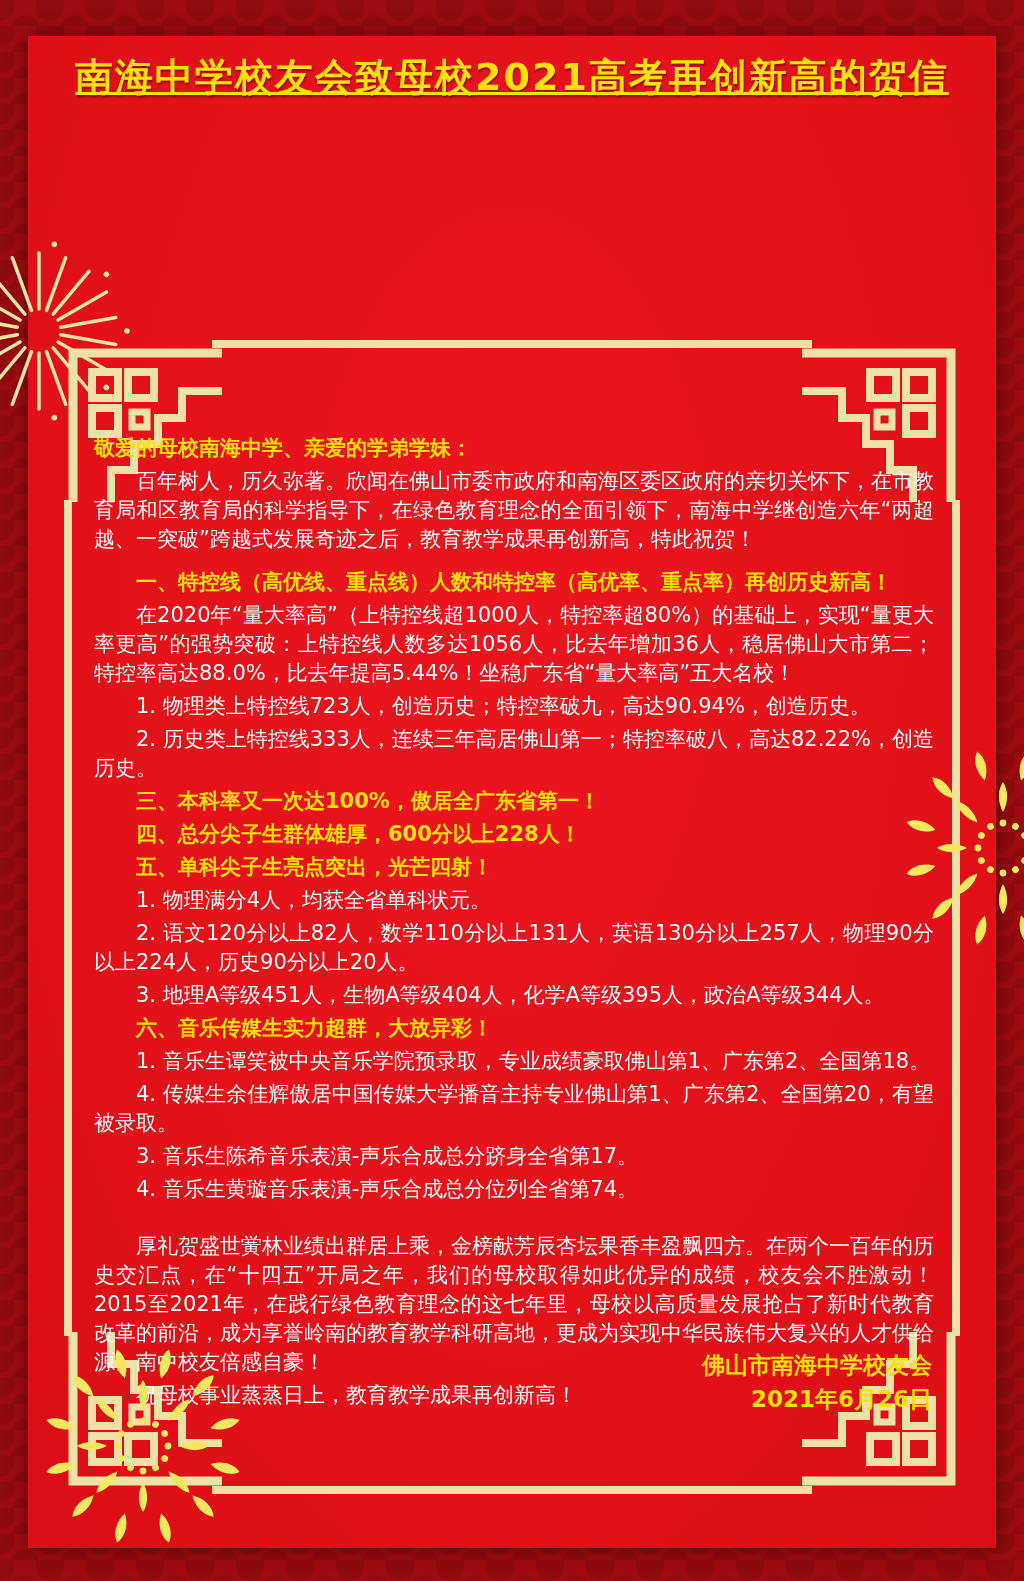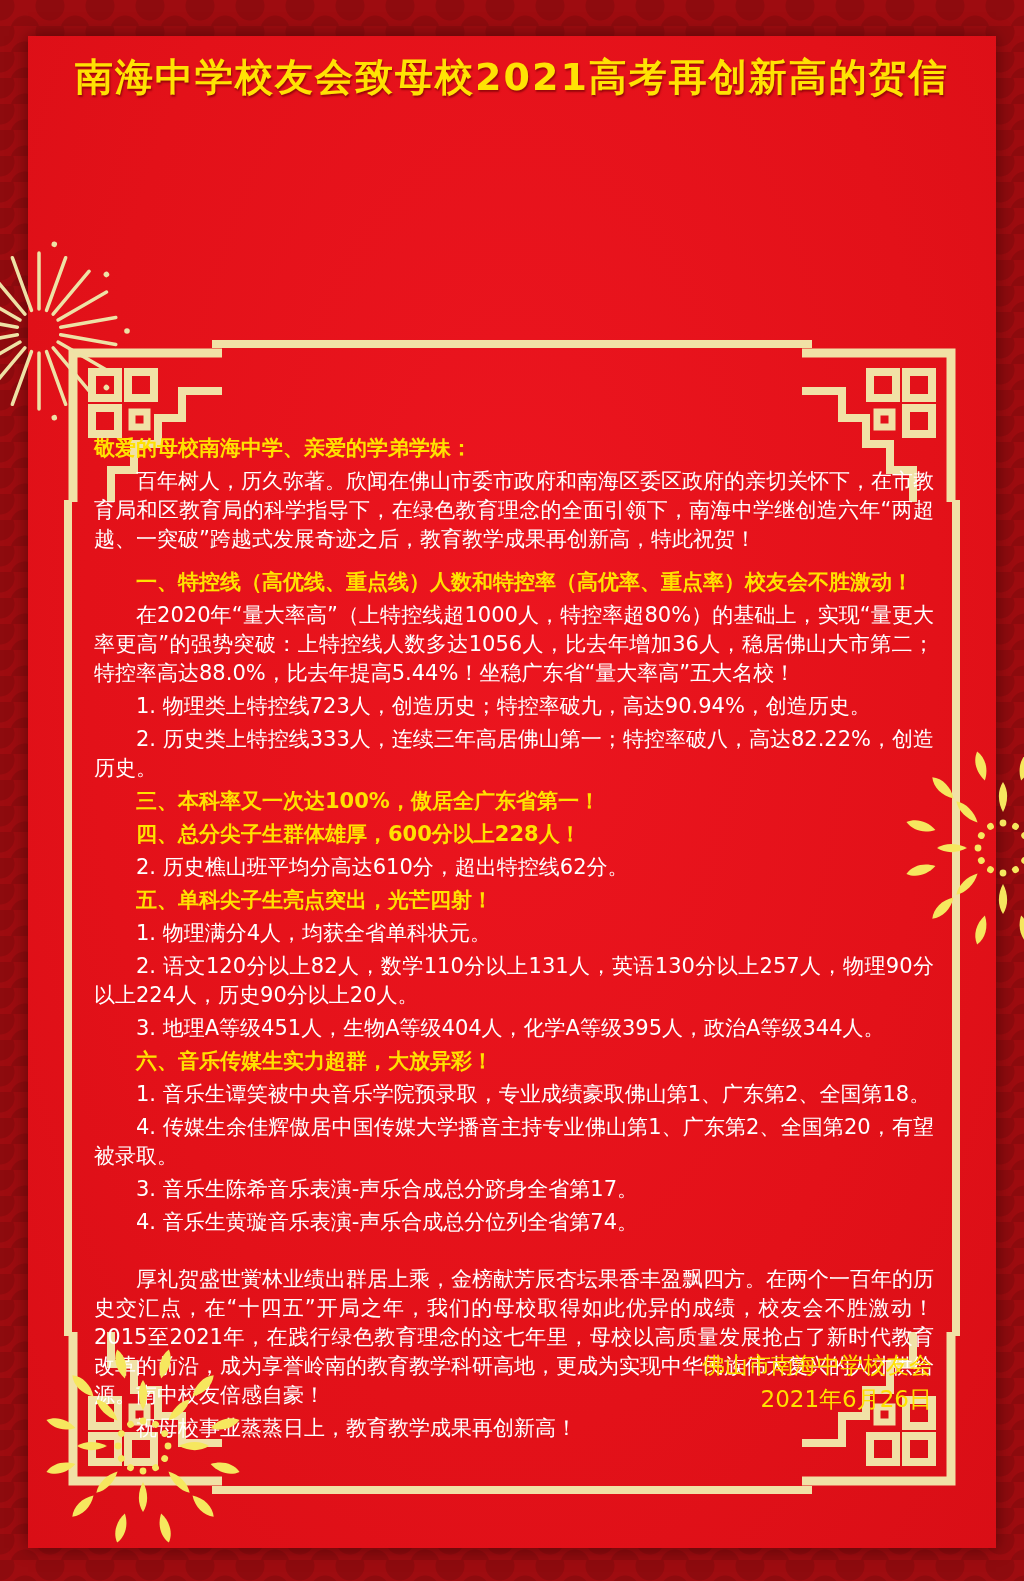--- a/index.html
+++ b/index.html
@@ -15,20 +15,21 @@
   }
   .panel{
     position:absolute;left:28px;top:36px;width:968px;height:1512px;
     background:radial-gradient(ellipse at 50% 38%, #ec151f 0%, #e31119 62%, #d90e16 100%);
     box-shadow:0 0 16px rgba(40,0,0,.55);
   }
   .title{
     position:absolute;left:0;top:52px;width:100%;text-align:center;
     color:#ffe203;font-size:38px;font-weight:bold;letter-spacing:2px;
     text-shadow:1px 2px 2px rgba(110,0,0,.65);
+    text-decoration:underline;
   }
   
   .scroll{position:absolute;left:93px;top:110px;width:838px;height:210px;}
   .paper{
     position:absolute;left:34px;right:34px;top:24px;bottom:24px;
     background:
       linear-gradient(to right, #cfcfcf 0%, #f4f4f4 4%, #ffffff 12%, #ffffff 88%, #f1f1f1 96%, #cccccc 100%),
       linear-gradient(to bottom,#ededed,#ffffff 25%,#ffffff 75%,#e8e8e8);
     box-shadow:0 10px 16px rgba(100,0,0,.45);
   }
@@ -64,21 +65,21 @@
   .c-br{left:802px;top:1332px;transform:rotate(180deg);}
   
   .content{position:absolute;left:90px;right:86px;top:430px;
     font-size:21px;line-height:29px;color:#ffffff;text-align:justify;}
   .content p{margin:4px;text-indent:2em;}
   .salutation{color:#ffe100;font-weight:bold;text-indent:0 !important;}
   .heading{color:#ffe100;font-weight:bold;}
   .gap-top{margin-top:14px !important;}
   .closing-gap{margin-top:28px !important;}
   .signature{position:absolute;right:92px;top:1348px;text-align:right;
-    color:#ffe100;font-weight:normal;font-size:23px;line-height:34px;}
+    color:#ffe100;font-weight:bold;font-size:23px;line-height:34px;}
   
   .fw{position:absolute;pointer-events:none;}
   .fw-left{left:-56px;top:236px;}
   .fw-right{left:898px;top:743px;}
   .fw-bl{left:38px;top:1341px;}
 </style>
 </head>
 <body>
 
 <div class="poster">
@@ -130,30 +131,29 @@
       <rect x="72" y="36" width="26" height="26" stroke-width="8"></rect>
       <rect x="36" y="72" width="26" height="26" stroke-width="8"></rect>
       <rect x="76" y="76" width="15" height="15" stroke-width="7"></rect>
     </g>
   </svg>
 
   <div class="content">
     <p class="salutation">敬爱的母校南海中学、亲爱的学弟学妹：</p>
     <p>百年树人，历久弥著。欣闻在佛山市委市政府和南海区委区政府的亲切关怀下，在市教育局和区教育局的科学指导下，在绿色教育理念的全面引领下，南海中学继创造六年“两超越、一突破”跨越式发展奇迹之后，教育教学成果再创新高，特此祝贺！</p>
 
-    <p class="heading gap-top">一、特控线（高优线、重点线）人数和特控率（高优率、重点率）校友会不胜激动！</p>
+    <p class="heading gap-top">一、特控线（高优线、重点线）人数和特控率（高优率、重点率）再创历史新高！</p>
     <p>在2020年“量大率高”（上特控线超1000人，特控率超80%）的基础上，实现“量更大率更高”的强势突破：上特控线人数多达1056人，比去年增加36人，稳居佛山大市第二；特控率高达88.0%，比去年提高5.44%！坐稳广东省“量大率高”五大名校！</p>
 
     <p>1. 物理类上特控线723人，创造历史；特控率破九，高达90.94%，创造历史。</p>
     <p>2. 历史类上特控线333人，连续三年高居佛山第一；特控率破八，高达82.22%，创造历史。</p>
 
     <p class="heading">三、本科率又一次达100%，傲居全广东省第一！</p>
 
     <p class="heading">四、总分尖子生群体雄厚，600分以上228人！</p>
-    <p>2. 历史樵山班平均分高达610分，超出特控线62分。</p>
 
     <p class="heading">五、单科尖子生亮点突出，光芒四射！</p>
     <p>1. 物理满分4人，均获全省单科状元。</p>
     <p>2. 语文120分以上82人，数学110分以上131人，英语130分以上257人，物理90分以上224人，历史90分以上20人。</p>
     <p>3. 地理A等级451人，生物A等级404人，化学A等级395人，政治A等级344人。</p>
 
     <p class="heading">六、音乐传媒生实力超群，大放异彩！</p>
     <p>1. 音乐生谭笑被中央音乐学院预录取，专业成绩豪取佛山第1、广东第2、全国第18。</p>
     <p>4. 传媒生余佳辉傲居中国传媒大学播音主持专业佛山第1、广东第2、全国第20，有望被录取。</p>
     <p>3. 音乐生陈希音乐表演-声乐合成总分跻身全省第17。</p>

